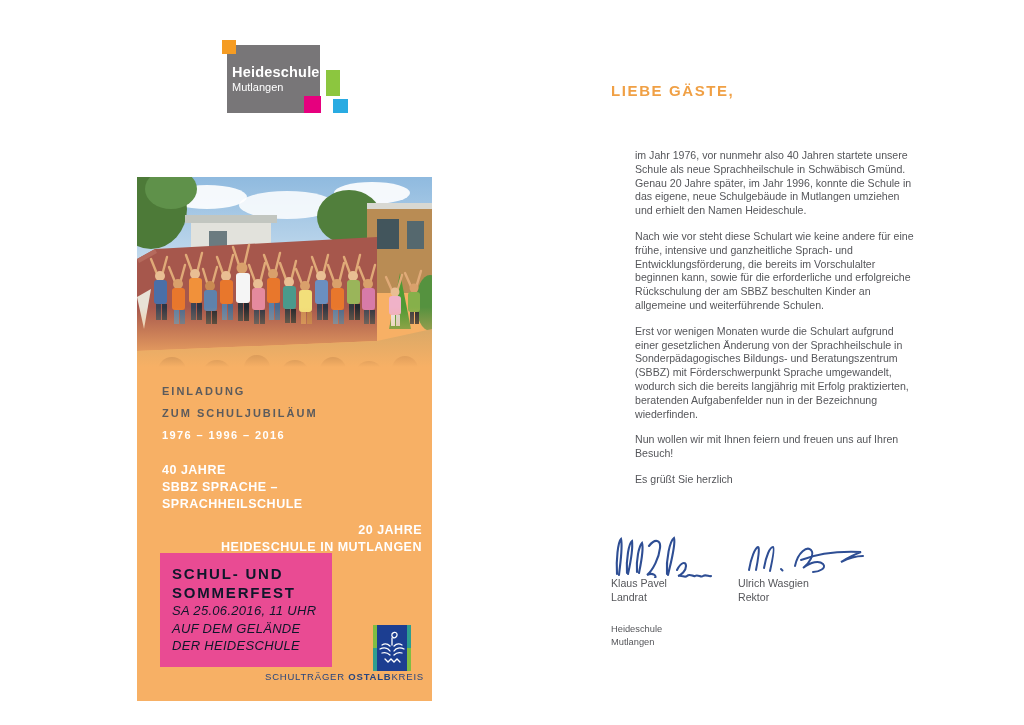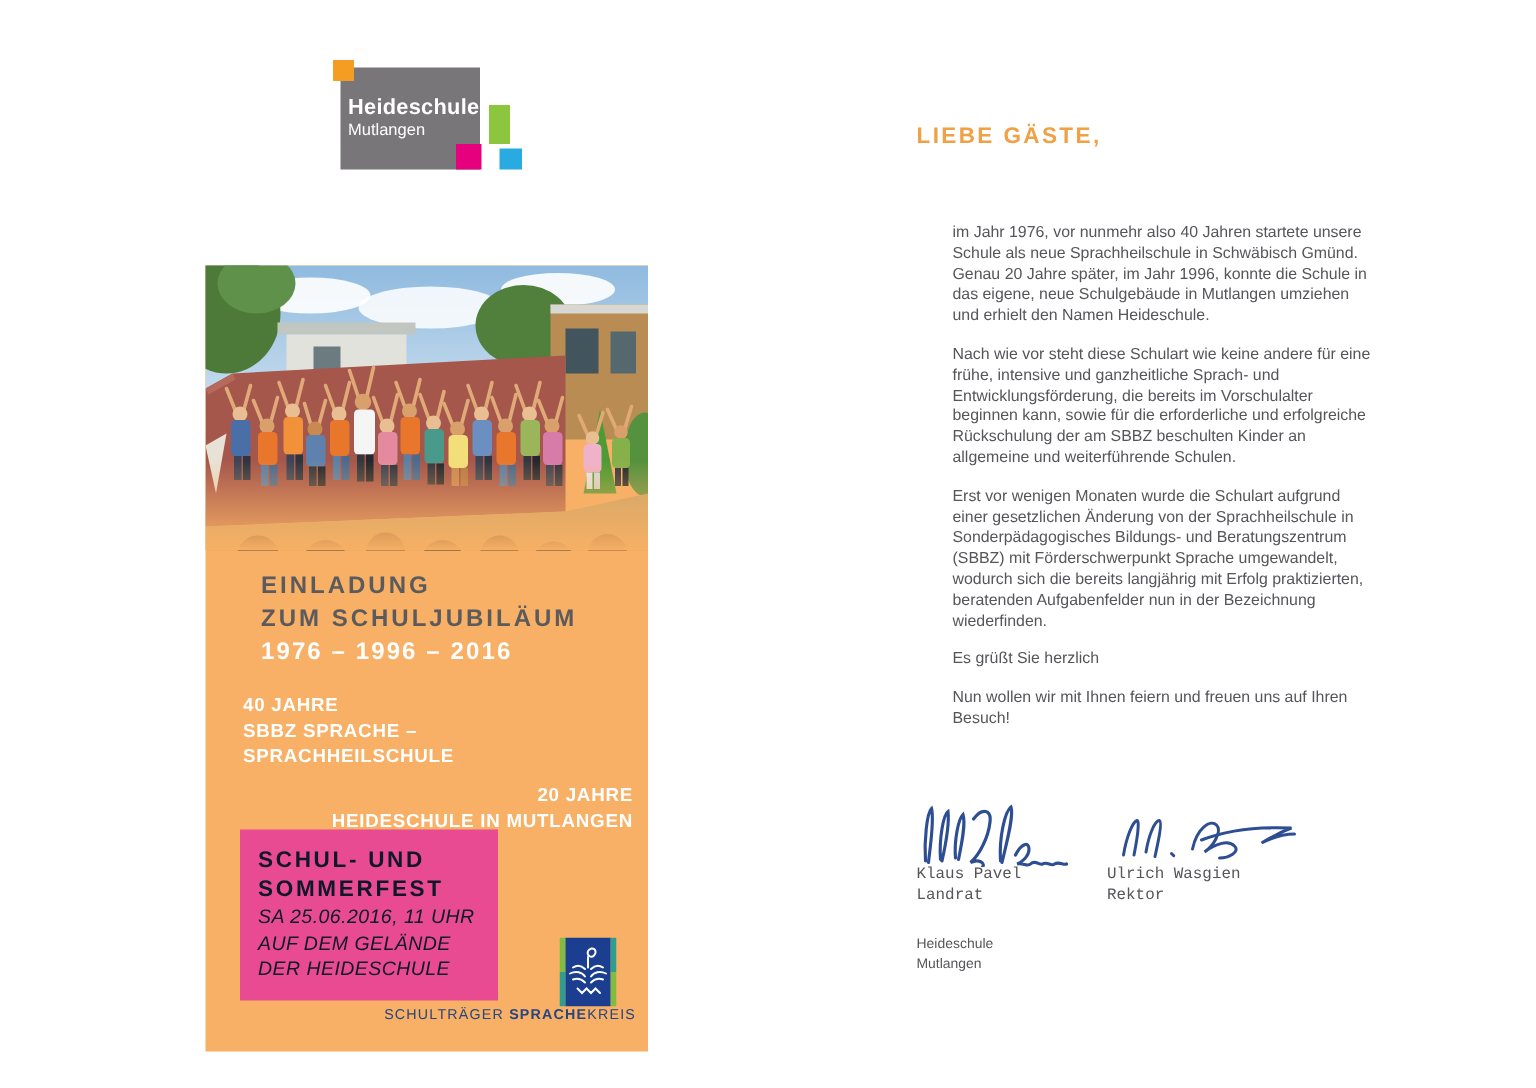--- a/index.html
+++ b/index.html
@@ -13,21 +13,21 @@
   .logo-green{position:absolute;left:104px;top:30px;width:14px;height:26px;background:#8CC63F;}
   .logo-magenta{position:absolute;left:82px;top:56px;width:17px;height:17px;background:#E6007E;}
   .logo-blue{position:absolute;left:111px;top:59px;width:15px;height:14px;background:#29ABE2;}
   .logo-title{position:absolute;left:10px;top:24px;color:#fff;font-size:14.5px;font-weight:bold;letter-spacing:.2px;}
   .logo-sub{position:absolute;left:10px;top:41px;color:#fff;font-size:11px;font-weight:400;}
 
   
   .card{position:absolute;left:137px;top:177px;width:295px;height:524px;background:#F7B065;}
   .photo{position:absolute;left:0;top:0;width:295px;height:190px;display:block;}
   .card-text{position:absolute;left:25px;top:203px;width:260px;}
-  .card-title{font-size:16px;font-weight:bold;letter-spacing:2px;color:#5B5B5D;line-height:22px;margin-left:12px;}
+  .card-title{font-size:11px;font-weight:bold;letter-spacing:2px;color:#5B5B5D;line-height:22px;}
   .card-title .years{color:#ffffff;letter-spacing:1.4px;}
   .card-sub{margin-top:16px;font-size:12.5px;font-weight:bold;letter-spacing:.5px;color:#ffffff;line-height:17px;}
   .card-sub + .card-sub{margin-top:9px;text-align:right;}
   .event-box{position:absolute;left:23px;top:376px;width:149px;padding:11px 11px 12px 12px;background:#E94B93;color:#0f172a;}
   .event-bold{font-size:15px;font-weight:bold;letter-spacing:1.8px;line-height:19px;}
   .event-line{font-size:13px;letter-spacing:.3px;line-height:17.5px;font-style:italic;}
   .event-line:first-of-type{margin-top:3px;}
   .crest{position:absolute;left:236px;top:448px;}
   .traeger{position:absolute;right:8px;top:494px;font-size:9.5px;letter-spacing:.8px;color:#27457F;white-space:nowrap;}
   .traeger .bold{font-weight:bold;}
@@ -36,21 +36,21 @@
   .salutation{position:absolute;left:611px;top:82px;font-size:15px;font-weight:bold;
               letter-spacing:1.6px;color:#F0A045;}
   .body-copy{position:absolute;left:611px;top:149px;width:279px;font-size:10.6px;
              line-height:13.8px;color:#55565A;margin-left:24px;}
   .body-copy p{margin:0 0 12px 0;}
   .sig-row{position:absolute;left:611px;top:532px;display:flex;align-items:flex-end;}
   .sig-left{width:112px;}
   .sig-right{margin-left:18px;}
   .names-row{position:absolute;left:611px;top:576px;display:flex;font-size:10.6px;
              line-height:14px;color:#55565A;}
-  .name-col{width:127px;font-family:Liberation Mono, monospace;}
+  .name-col{width:127px;}
   .footer{position:absolute;left:611px;top:623px;display:flex;font-size:9.3px;
           line-height:12.5px;color:#55565A;}
   .footer-org{width:59px;}
 </style>
 </head>
 <body>
 
 <div class="poster">
 
   <div class="logo">
@@ -266,31 +266,31 @@
       <rect x="4" y="0" width="30" height="46" fill="#1C3E91"></rect>
       <g stroke="#ffffff" stroke-width="1.3" fill="none" stroke-linecap="round">
         <path d="M19,9 c3,-4 7,0 4,3 c-2,2 -5,0 -4,-3"></path>
         <path d="M19,13 l0,7"></path>
         <path d="M9,20 c3,-2 6,-1 8,1 M7,24 c4,-2 8,-1 10,2 M9,28 c3,-1 6,0 8,2"></path>
         <path d="M29,20 c-3,-2 -6,-1 -8,1 M31,24 c-4,-2 -8,-1 -10,2 M29,28 c-3,-1 -6,0 -8,2"></path>
         <path d="M12,34 l3,3 l3,-3 l3,3 l3,-3 l3,3"></path>
       </g>
     </svg>
 
-    <div class="traeger"><span>SCHULTRÄGER </span><span class="bold">SPRACHE</span><span>KREIS</span></div>
+    <div class="traeger"><span>SCHULTRÄGER </span><span class="bold">OSTALB</span><span>KREIS</span></div>
   </div>
 
   <div class="salutation">LIEBE GÄSTE,</div>
 
   <div class="body-copy">
     <p>im Jahr 1976, vor nunmehr also 40 Jahren startete unsere Schule als neue Sprachheilschule in Schwäbisch Gmünd. Genau 20 Jahre später, im Jahr 1996, konnte die Schule in das eigene, neue Schulgebäude in Mutlangen umziehen und erhielt den Namen Heideschule.</p>
     <p>Nach wie vor steht diese Schulart wie keine andere für eine frühe, intensive und ganzheitliche Sprach- und Entwicklungsförderung, die bereits im Vorschulalter beginnen kann, sowie für die erforderliche und erfolgreiche Rückschulung der am SBBZ beschulten Kinder an allgemeine und weiterführende Schulen.</p>
     <p>Erst vor wenigen Monaten wurde die Schulart aufgrund einer gesetzlichen Änderung von der Sprachheilschule in Sonderpädagogisches Bildungs- und Beratungszentrum (SBBZ) mit Förderschwerpunkt Sprache umgewandelt, wodurch sich die bereits langjährig mit Erfolg praktizierten, beratenden Aufgabenfelder nun in der Bezeichnung wiederfinden.</p>
+    <p>Nun wollen wir mit Ihnen feiern und freuen uns auf Ihren Besuch!</p>
     <p>Es grüßt Sie herzlich</p>
-    <p>Nun wollen wir mit Ihnen feiern und freuen uns auf Ihren Besuch!</p>
   </div>
 
   <div class="sig-row">
     <svg class="sig-left" width="112" height="46" viewBox="0 0 112 46">
       <g stroke="#2E4E94" stroke-width="2.1" fill="none" stroke-linecap="round">
         <path d="M6,42 C5,28 7,10 10,7 C12,15 9,33 8,43"></path>
         <path d="M16,41 C15,27 18,11 21,9 C22,17 19,33 17,42"></path>
         <path d="M26,40 C25,28 28,14 31,11 C33,17 30,31 28,41"></path>
         <path d="M38,14 C44,6 50,8 49,16 C48,26 42,38 36,43 C42,40 46,44 44,46"></path>
         <path d="M56,42 C55,26 59,9 63,6 C65,12 60,30 57,43"></path>

